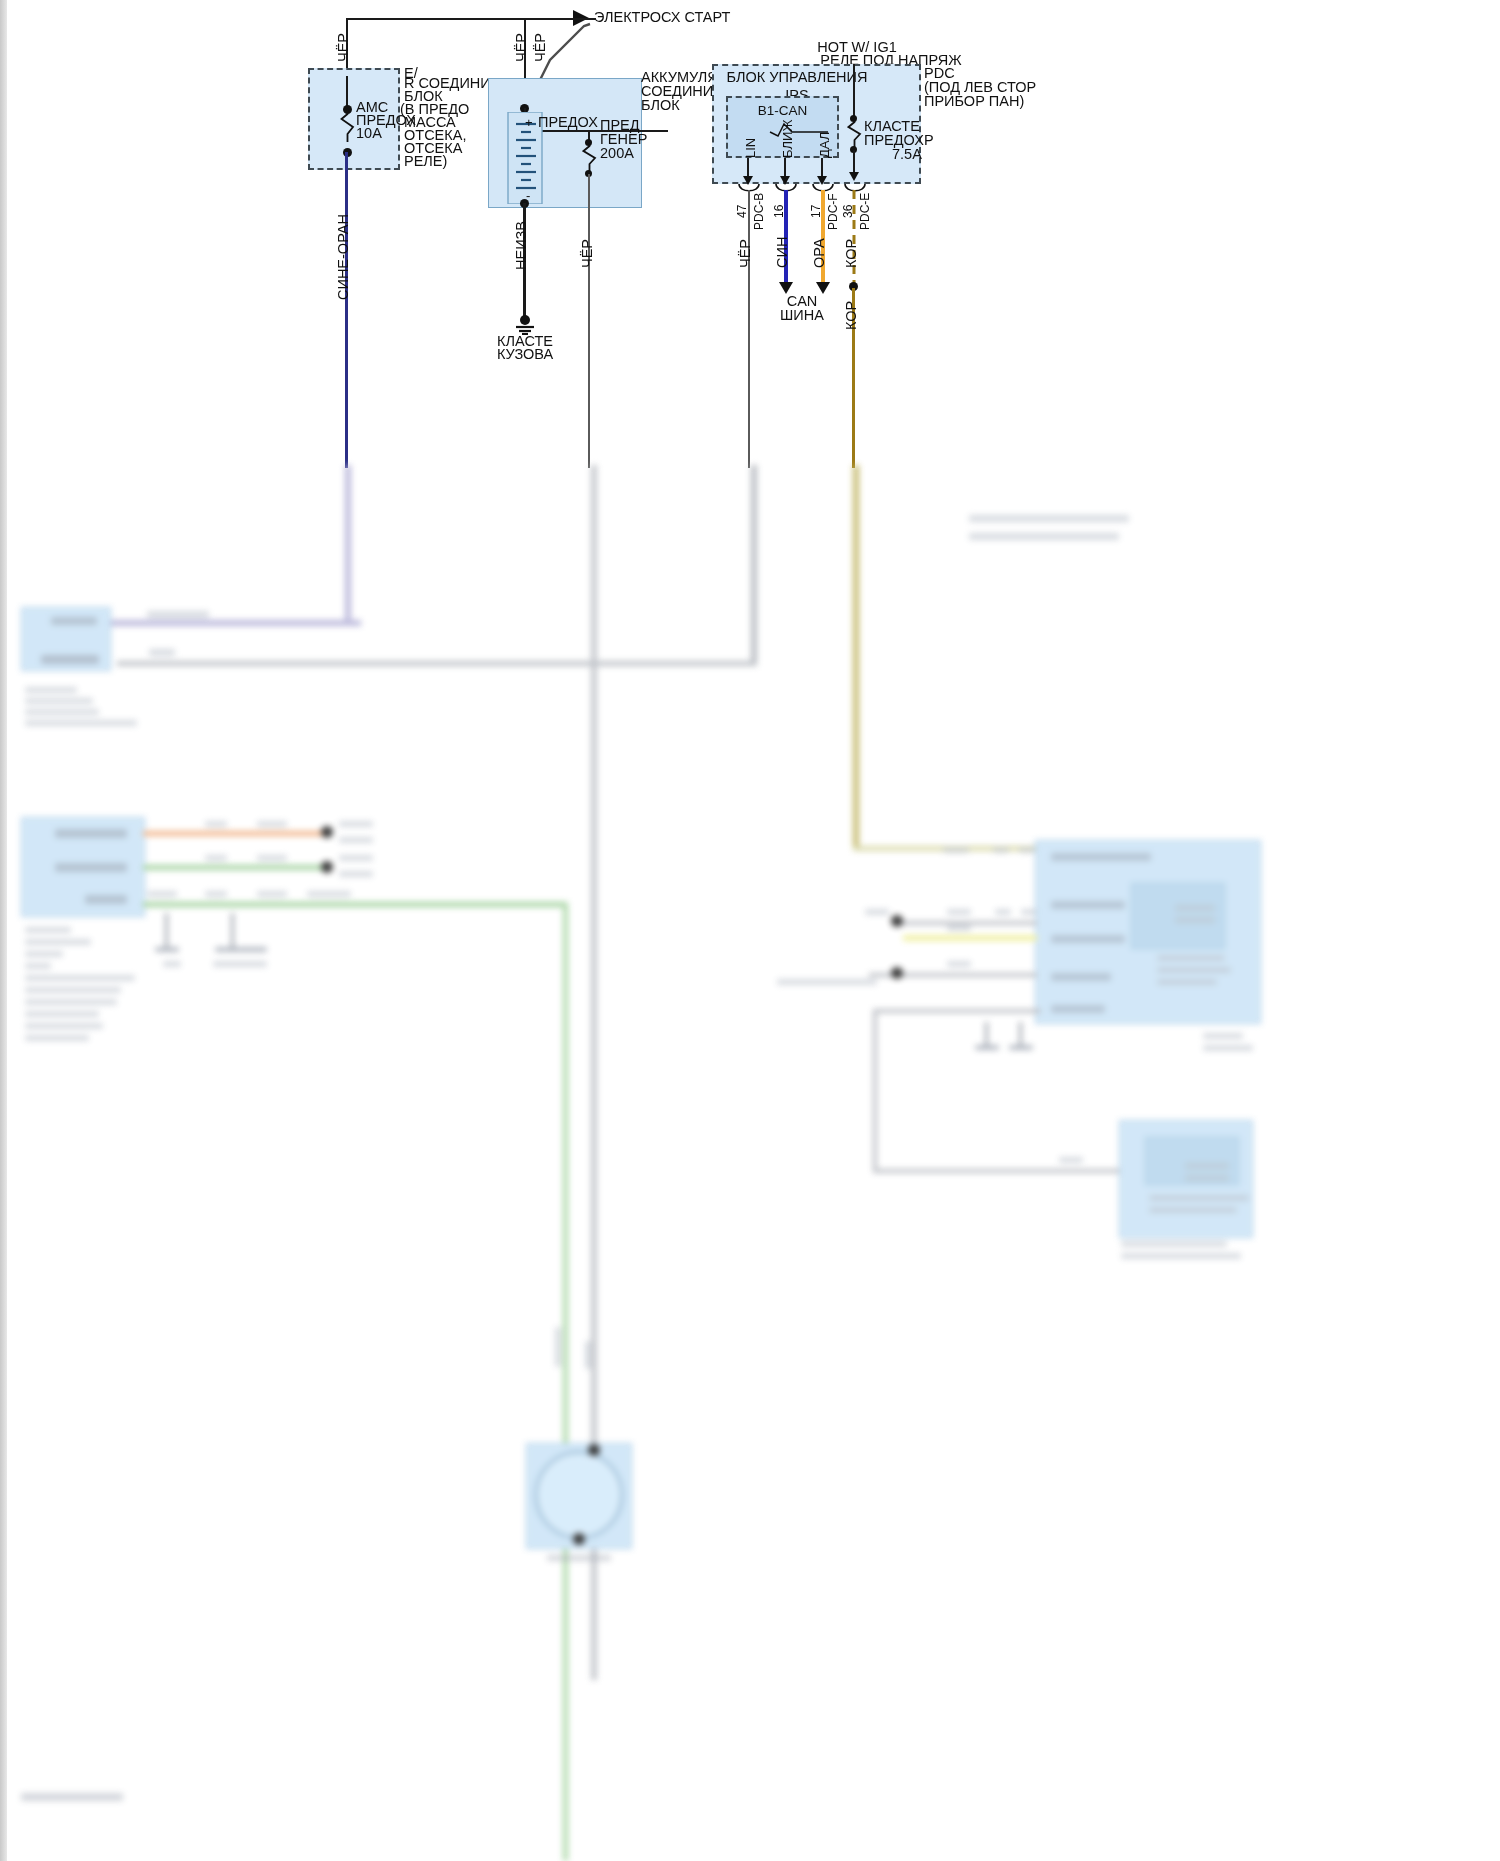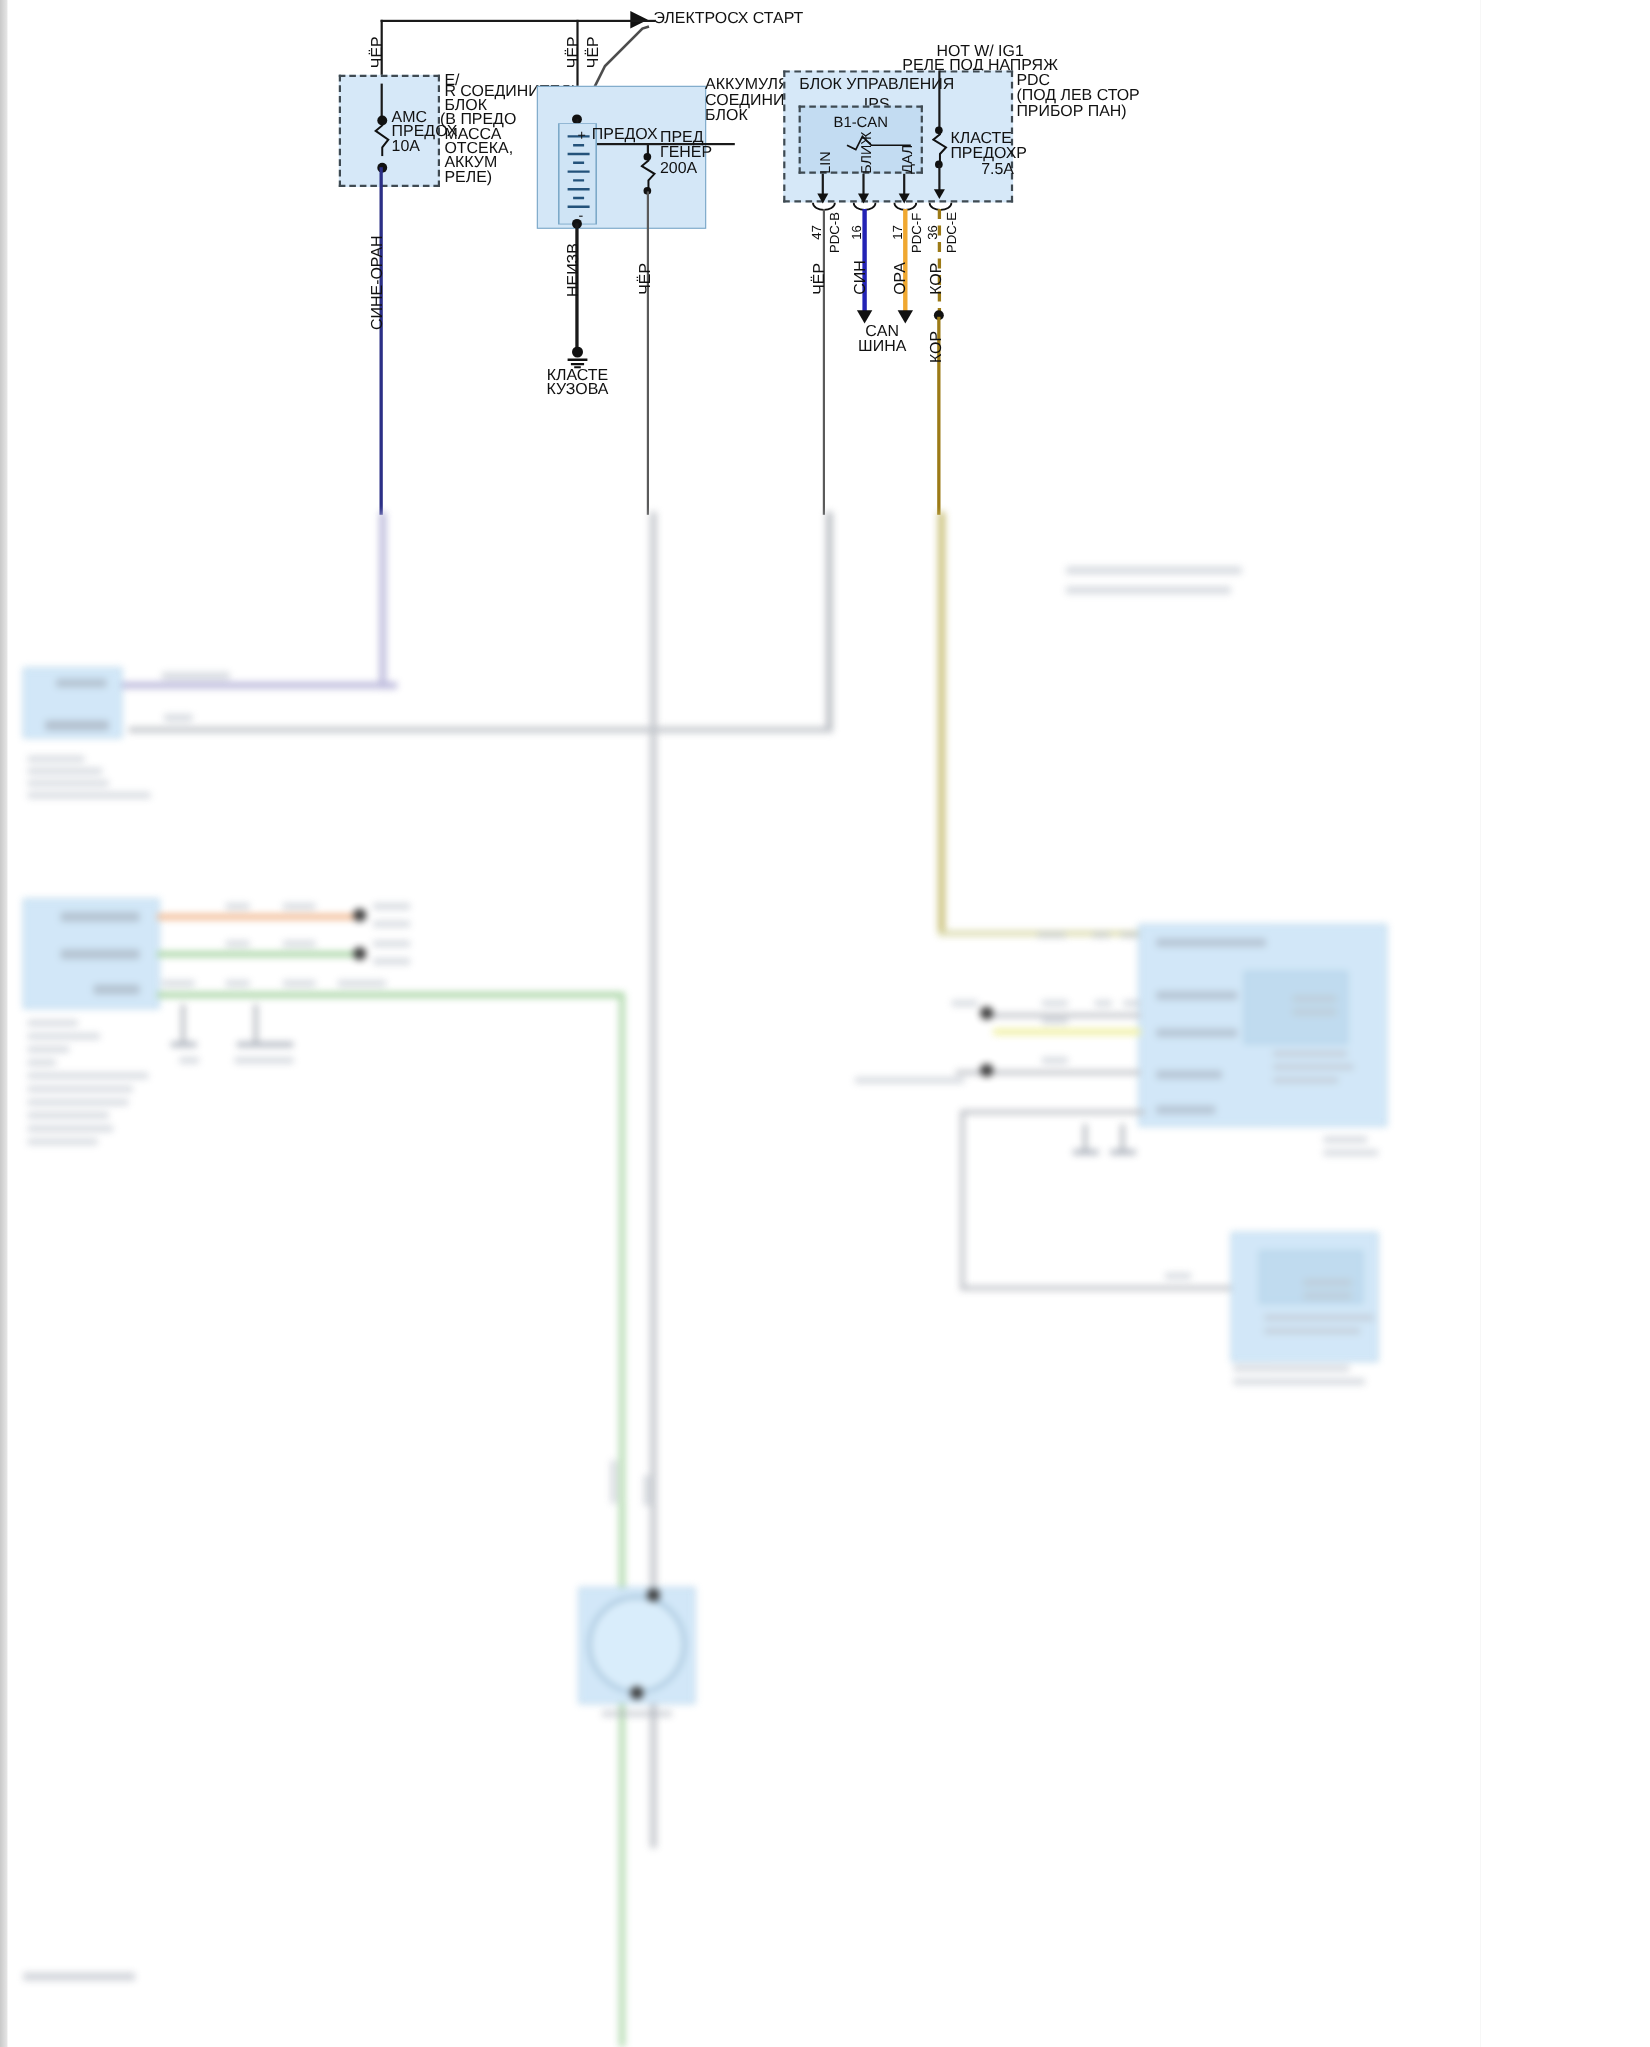--- a/index.html
+++ b/index.html
@@ -162,21 +162,21 @@
     <div class="lbl vert" style="left:533px;top:62px;">ЧЁР</div>
 
     <div class="box dashed" style="left:308px;top:68px;width:92px;height:102px;"></div>
 
     <div class="lbl" style="left:404px;top:66px;">E/</div>
     <div class="lbl" style="left:404px;top:76px;">R СОЕДИНИТЕЛЬ</div>
     <div class="lbl" style="left:404px;top:89px;">БЛОК</div>
     <div class="lbl" style="left:400px;top:102px;">(В ПРЕДО</div>
     <div class="lbl" style="left:404px;top:115px;">МАССА</div>
     <div class="lbl" style="left:404px;top:128px;">ОТСЕКА,</div>
-    <div class="lbl" style="left:404px;top:141px;">АККУМ</div>
+    <div class="lbl" style="left:404px;top:141px;">ОТСЕКА</div>
     <div class="lbl" style="left:404px;top:154px;">РЕЛЕ)</div>
 
     <div class="wire v blk" style="left:346px;top:76px;height:33px;"></div>
     <div class="dot" style="left:343px;top:105px;"></div>
     <div class="fuse" style="left:340px;top:110px;">
       <svg width="16" height="32" viewBox="0 0 16 32">
         <polyline points="7.5,0 7.5,4 1.5,9 13,17 7.5,24 7.5,32" fill="none" stroke="#111" stroke-width="1.8"></polyline>
       </svg>
     </div>
     <div class="dot" style="left:343px;top:148px;"></div>
@@ -242,21 +242,21 @@
       <svg width="26" height="20" viewBox="0 0 26 20">
         <circle cx="13" cy="5" r="5" fill="#111"></circle>
         <line x1="4" y1="12" x2="22" y2="12" stroke="#111" stroke-width="2.2"></line>
         <line x1="7" y1="16" x2="19" y2="16" stroke="#111" stroke-width="2.2"></line>
         <line x1="10" y1="19" x2="16" y2="19" stroke="#111" stroke-width="2.2"></line>
       </svg>
     </div>
     <div class="lbl c" style="left:492px;top:334px;width:66px;">КЛАСТЕ</div>
     <div class="lbl c" style="left:492px;top:347px;width:66px;">КУЗОВА</div>
 
-    <div class="lbl c" style="left:776px;top:40px;width:230px;">HOT W/ IG1</div>
+    <div class="lbl c" style="left:742px;top:40px;width:230px;">HOT W/ IG1</div>
     <div class="lbl c" style="left:776px;top:53px;width:230px;">РЕЛЕ ПОД НАПРЯЖ</div>
 
     <div class="box dashed" style="left:712px;top:64px;width:209px;height:120px;"></div>
 
     <div class="lbl c" style="left:712px;top:70px;width:170px;">БЛОК УПРАВЛЕНИЯ</div>
     <div class="lbl c" style="left:712px;top:88px;width:170px;">IPS</div>
 
     <div class="lbl" style="left:924px;top:66px;">PDC</div>
     <div class="lbl" style="left:924px;top:80px;">(ПОД ЛЕВ СТОР</div>
     <div class="lbl" style="left:924px;top:94px;">ПРИБОР ПАН)</div>

